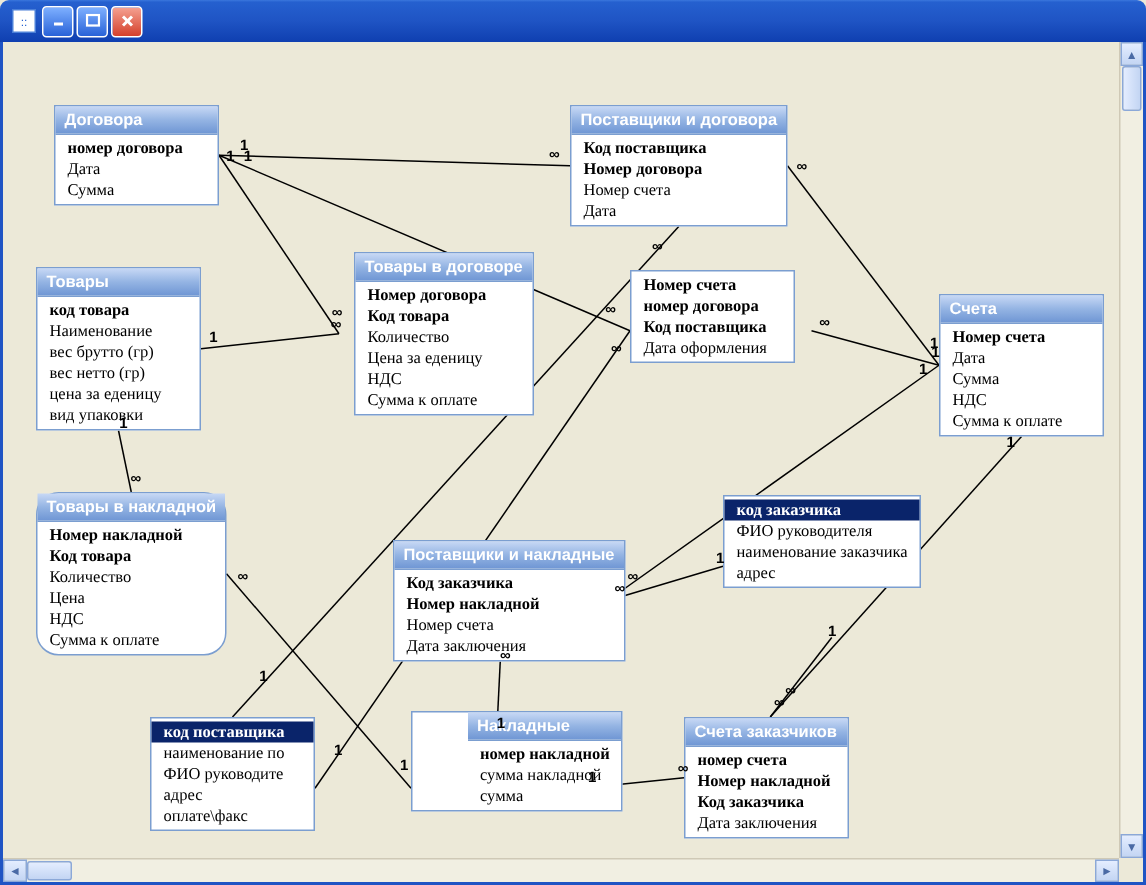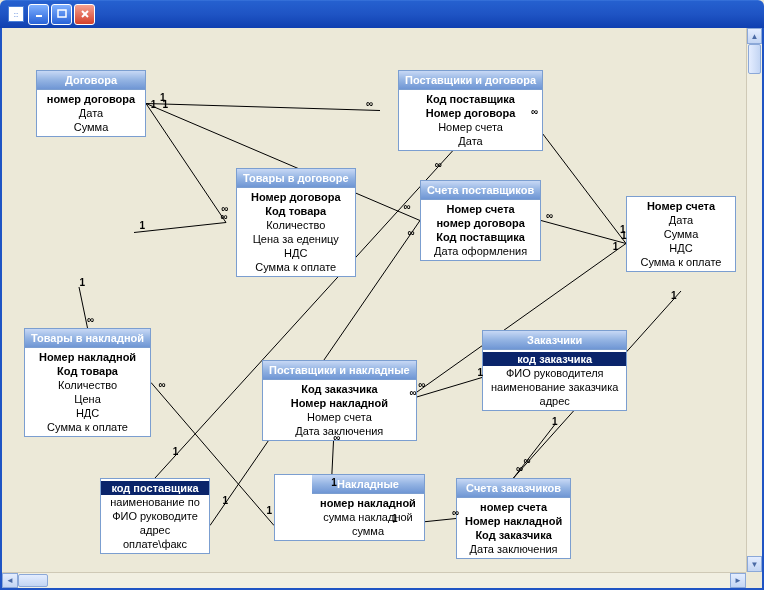--- a/index.html
+++ b/index.html
@@ -104,37 +104,37 @@
 svg.lines {
   position: absolute;
   left: 0; top: 0;
   pointer-events: none;
 }
 .table {
   position: absolute;
   background: #fff;
   border: 1px solid #7b9ed0;
   min-width: 110px;
-  text-align: center;
 }
 .table .header {
   background: linear-gradient(to bottom, #c7d8f5 0%, #94b4e3 50%, #6f96d4 100%);
   color: #fff;
   font-weight: bold;
   padding: 3px 6px;
   font-size: 11px;
   border-bottom: 1px solid #7b9ed0;
 }
 .table .fields {
   padding: 2px 0;
 }
 .table .field {
   padding: 1px 8px;
   color: #000;
   white-space: nowrap;
+  font-family: Liberation Serif, serif;
 }
 .table .field.pk {
   font-weight: bold;
 }
 .table .field.sel {
   background: #0a246a;
   color: #fff;
 }
 .rel-label {
   position: absolute;
@@ -189,80 +189,90 @@
         <line x1="509.5" y1="448" x2="677" y2="261" stroke="#000" stroke-width="1"></line>
       </svg>
   <div class="table" style="left: 32px; top: 40px;">
         <div class="header">Договора</div>
         <div class="fields">
           <div class="field pk">номер договора</div>
           <div class="field">Дата</div>
           <div class="field">Сумма</div>
         </div>
       </div>
-      <div class="table" style="left: 376px; top: 40px; margin-left: 18px;">
+      <div class="table" style="left: 376px; top: 40px;">
         <div class="header">Поставщики и договора</div>
         <div class="fields">
           <div class="field pk">Код поставщика</div>
           <div class="field pk">Номер договора</div>
           <div class="field">Номер счета</div>
           <div class="field">Дата</div>
+        </div>
+      </div>
+      <div class="table" style="left: 20px; top: 148px;">
+        <div class="header">Товары</div>
+        <div class="fields">
+          <div class="field pk">код товара</div>
+          <div class="field">Наименование</div>
+          <div class="field">вес брутто (гр)</div>
+          <div class="field">вес нетто (гр)</div>
+          <div class="field">цена за еденицу</div>
+          <div class="field">вид упаковки</div>
         </div>
       </div>
       <div class="table" style="left: 232px; top: 138px;">
         <div class="header">Товары в договоре</div>
         <div class="fields">
           <div class="field pk">Номер договора</div>
           <div class="field pk">Код товара</div>
           <div class="field">Количество</div>
           <div class="field">Цена за еденицу</div>
           <div class="field">НДС</div>
           <div class="field">Сумма к оплате</div>
         </div>
       </div>
       <div class="table" style="left: 416px; top: 150px;">
-        <div class="header">Счета поставщиков</div>
         <div class="fields">
           <div class="field pk">Номер счета</div>
           <div class="field pk">номер договора</div>
           <div class="field pk">Код поставщика</div>
           <div class="field">Дата оформления</div>
         </div>
       </div>
       <div class="table" style="left: 622px; top: 166px;">
+        <div class="header">Счета</div>
         <div class="fields">
           <div class="field pk">Номер счета</div>
           <div class="field">Дата</div>
           <div class="field">Сумма</div>
           <div class="field">НДС</div>
           <div class="field">Сумма к оплате</div>
         </div>
       </div>
-      <div class="table" style="left: 20px; top: 298px;">
+      <div class="table" style="left: 20px; top: 298px; border-radius: 15px;">
         <div class="header">Товары в накладной</div>
         <div class="fields">
           <div class="field pk">Номер накладной</div>
           <div class="field pk">Код товара</div>
           <div class="field">Количество</div>
           <div class="field">Цена</div>
           <div class="field">НДС</div>
           <div class="field">Сумма к оплате</div>
         </div>
       </div>
       <div class="table" style="left: 258px; top: 330px;">
         <div class="header">Поставщики и накладные</div>
         <div class="fields">
           <div class="field pk">Код заказчика</div>
           <div class="field pk">Номер накладной</div>
           <div class="field">Номер счета</div>
           <div class="field">Дата заключения</div>
         </div>
       </div>
       <div class="table" style="left: 478px; top: 300px;">
-        <div class="header">Заказчики</div>
         <div class="fields">
           <div class="field pk sel">код заказчика</div>
           <div class="field">ФИО руководителя</div>
           <div class="field">наименование заказчика</div>
           <div class="field">адрес</div>
         </div>
       </div>
       <div class="table" style="left: 96px; top: 448px;">
         <div class="fields">
           <div class="field pk sel">код поставщика</div>

